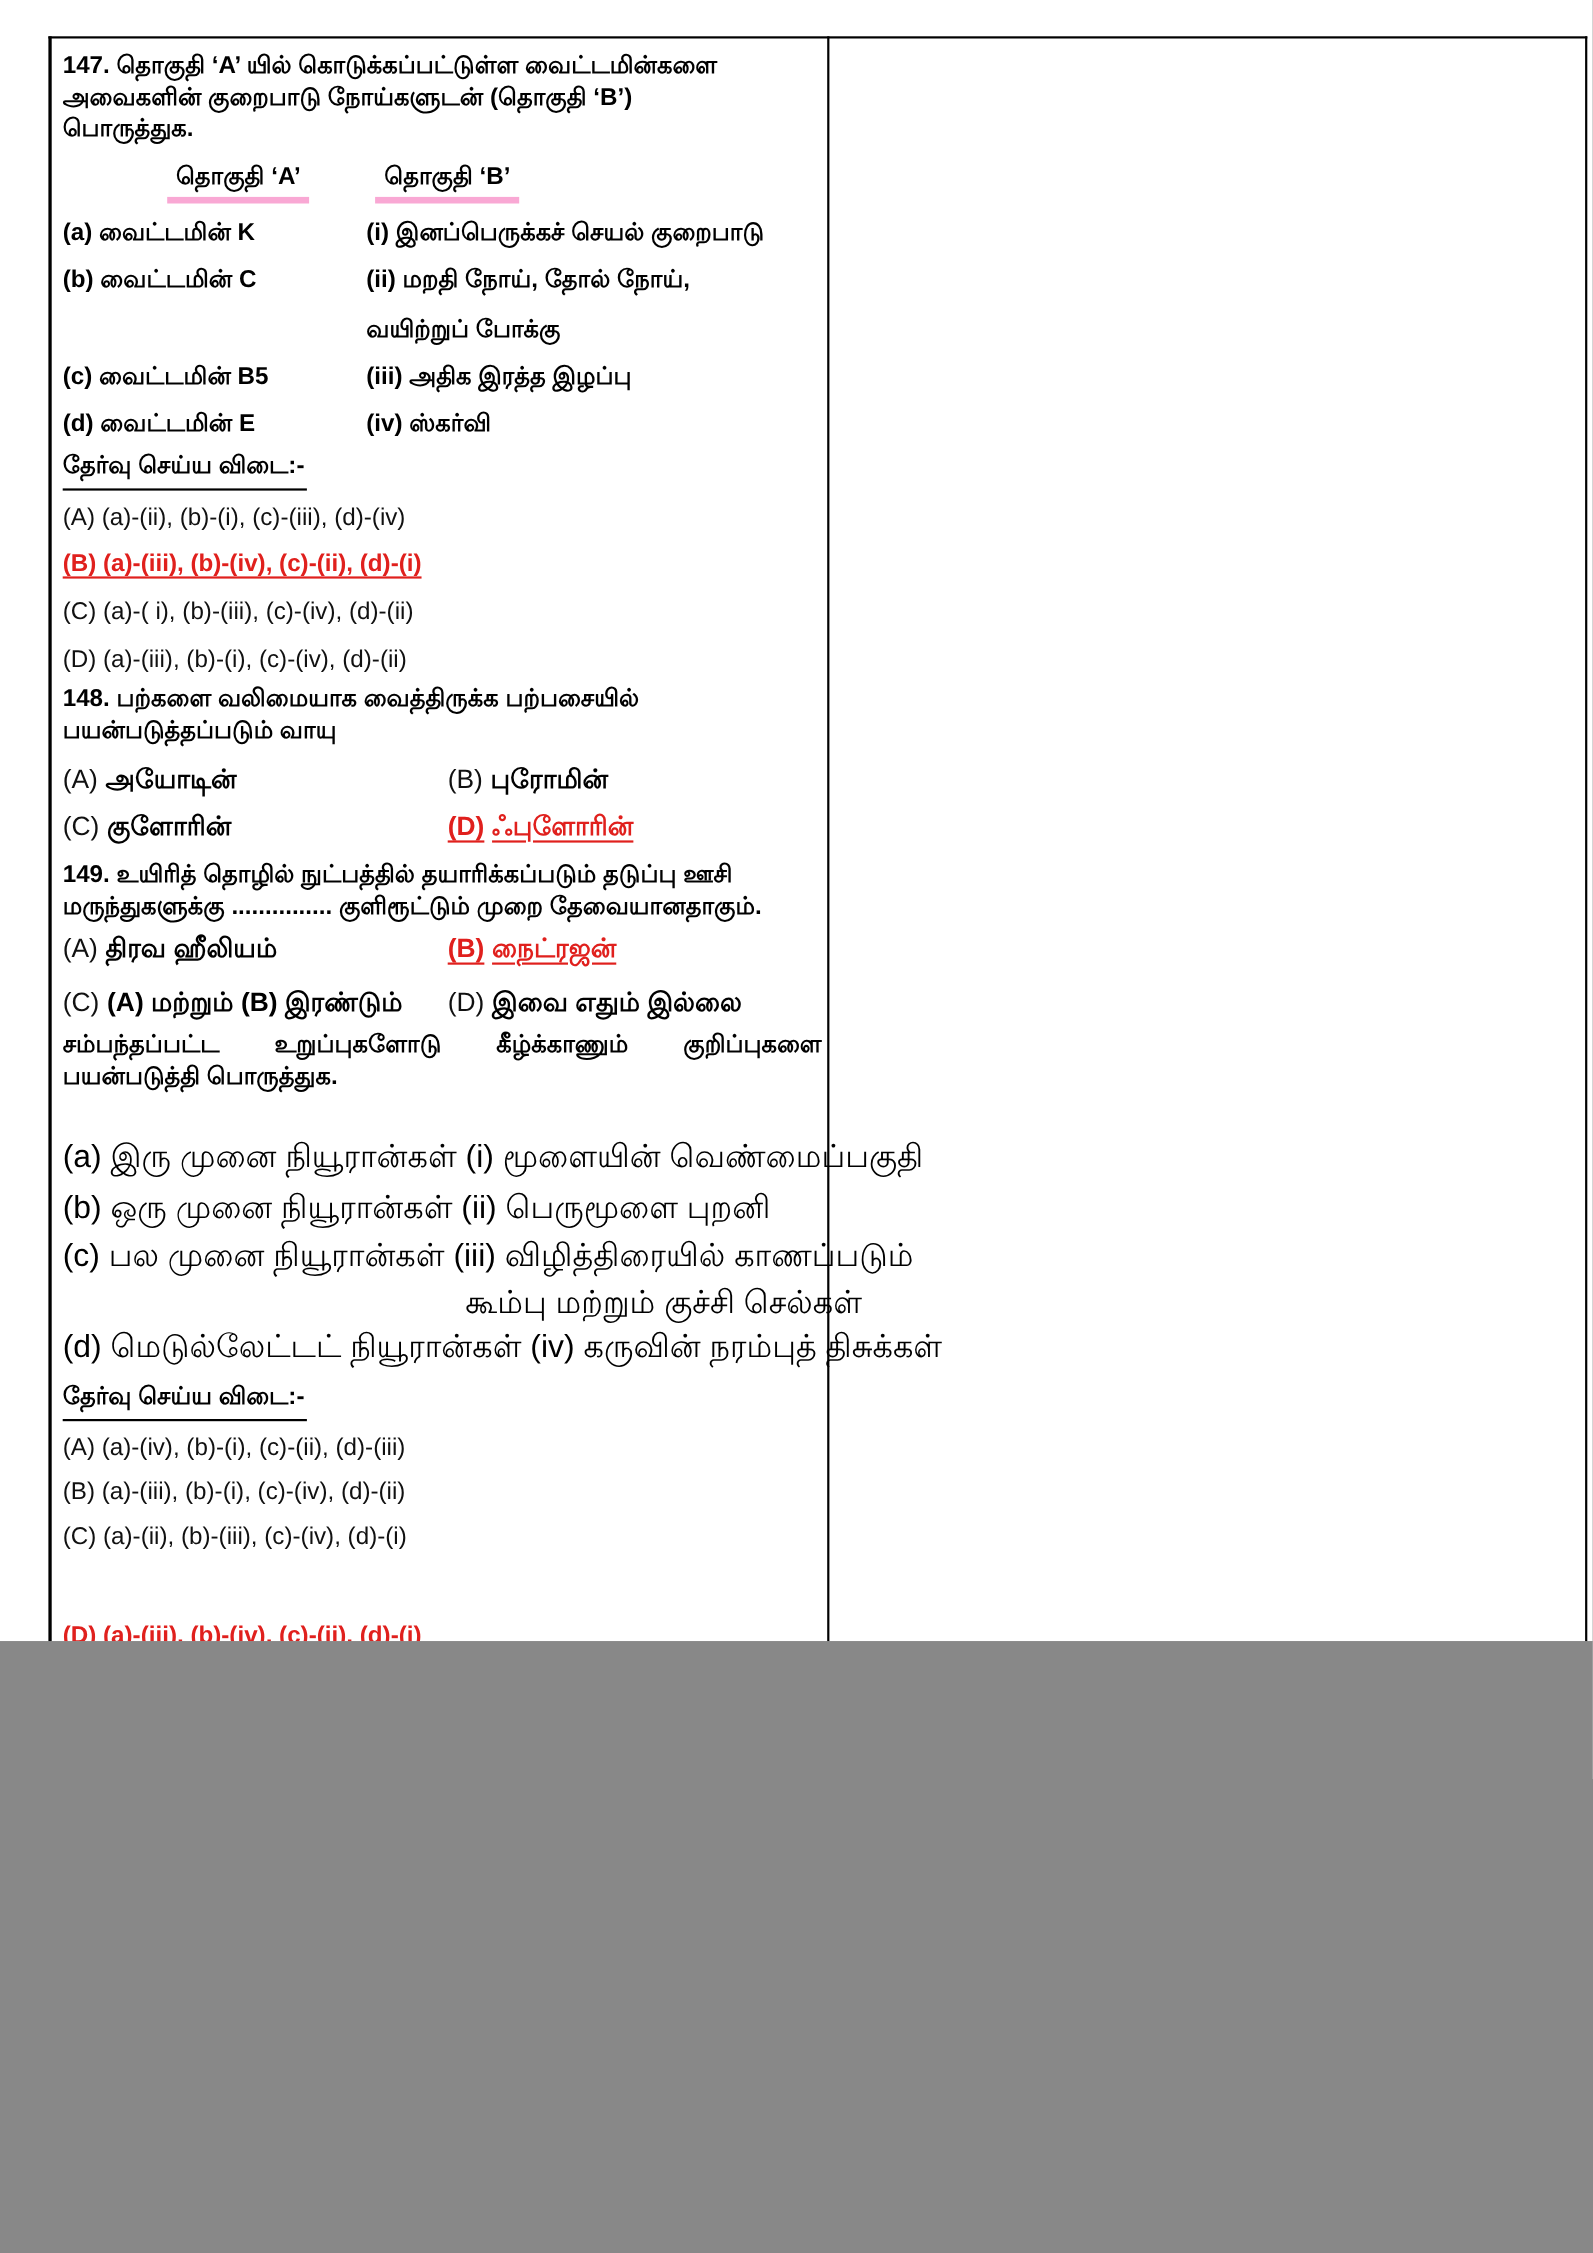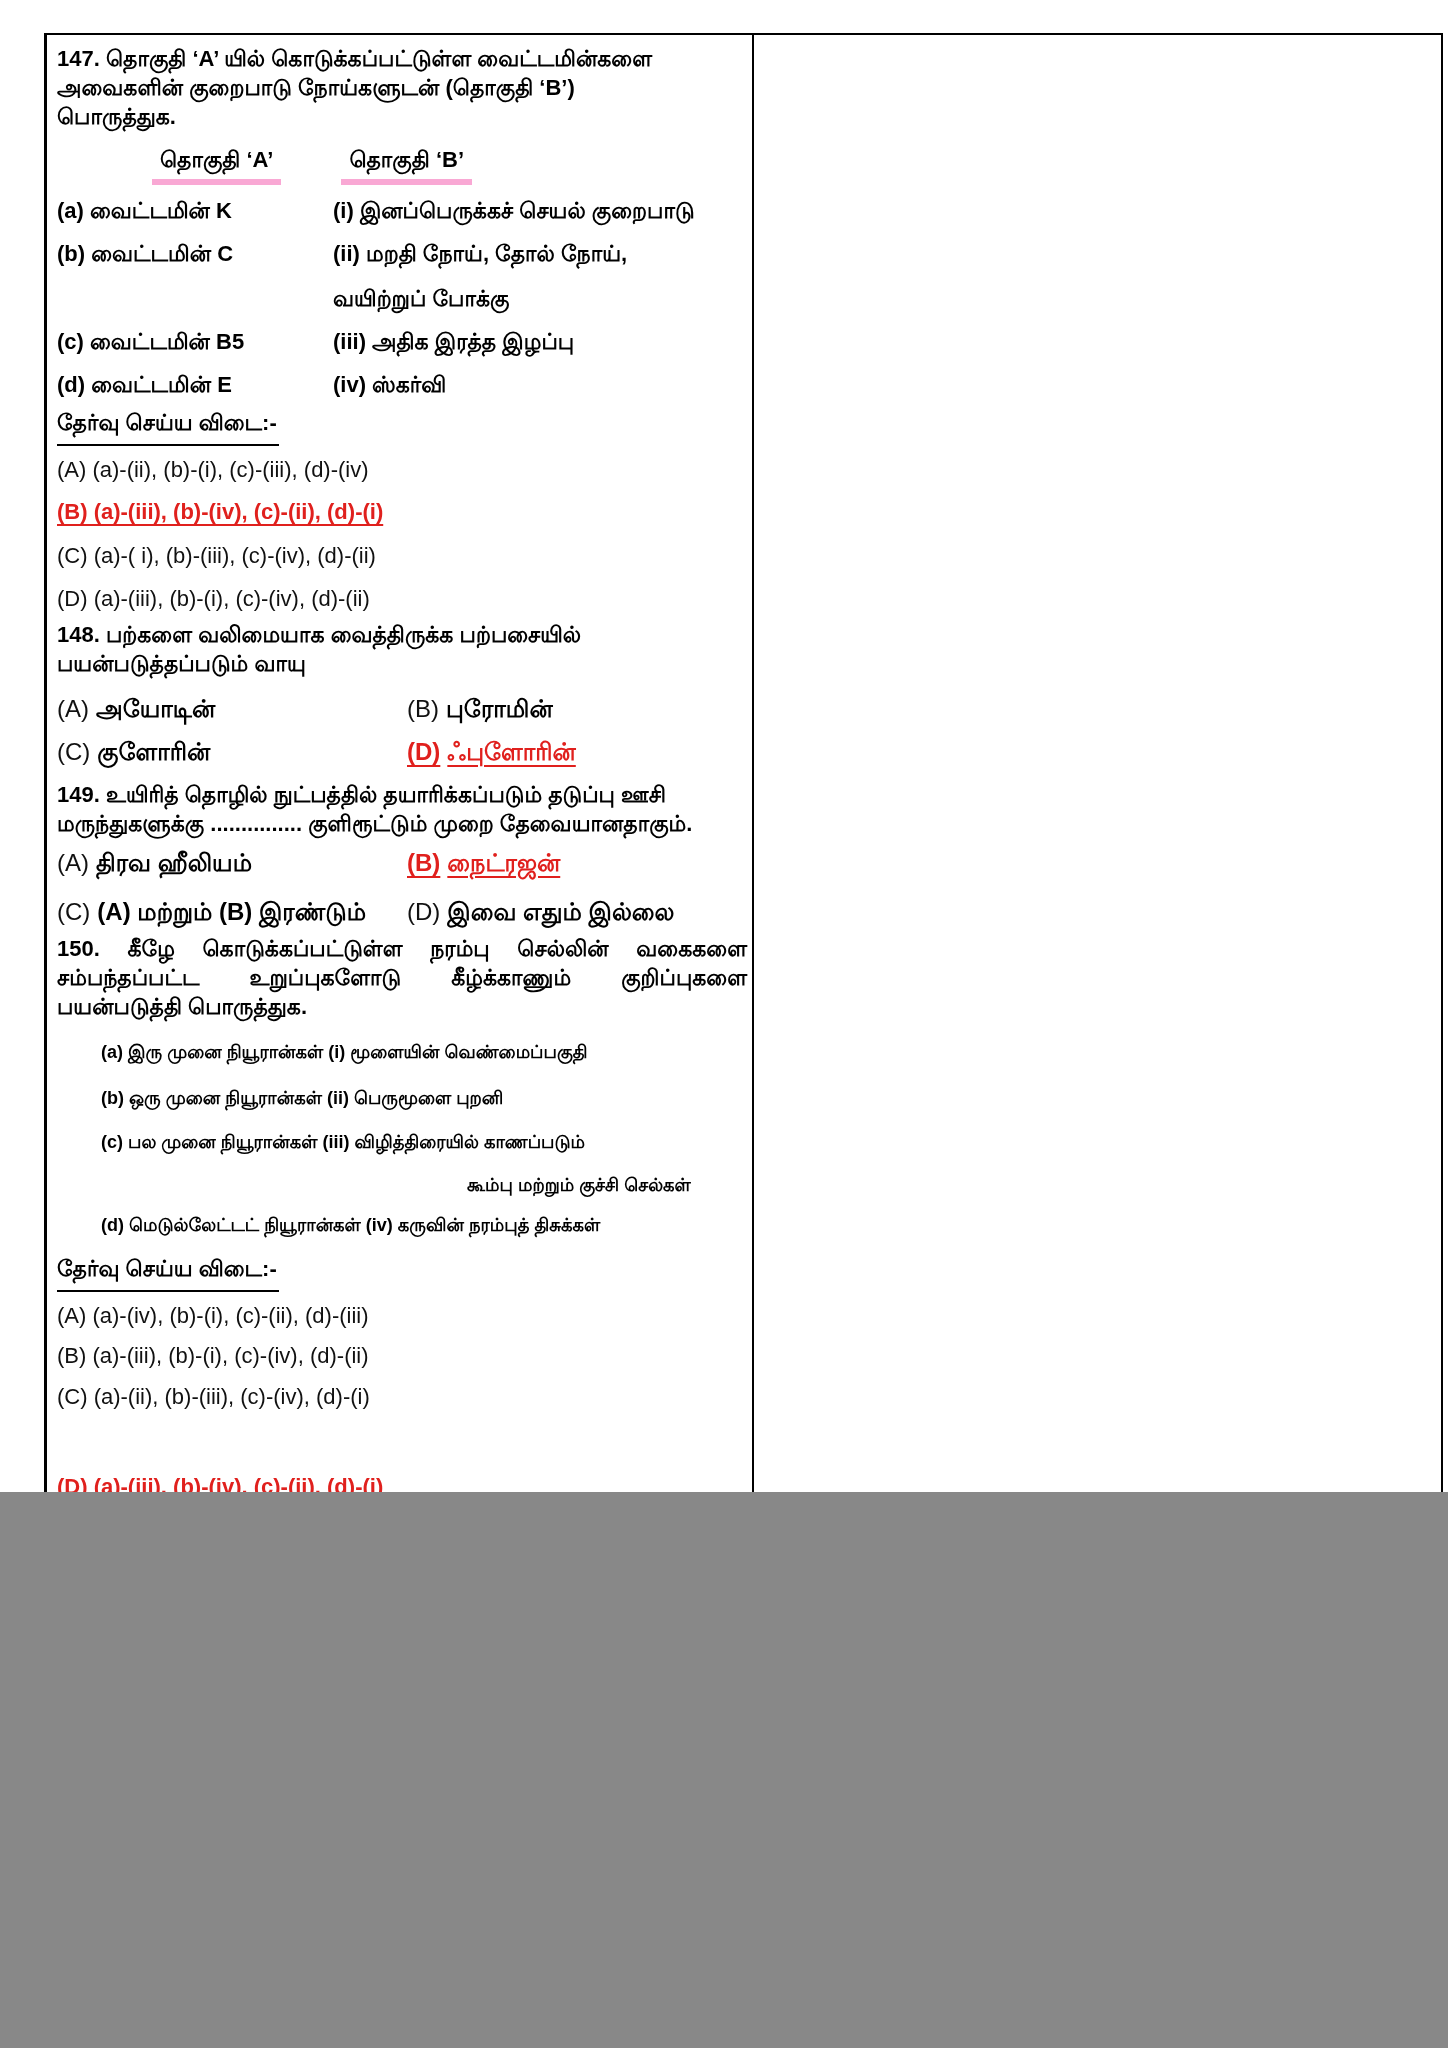--- a/index.html
+++ b/index.html
@@ -47,21 +47,21 @@
   
   .grid-row{display:flex;font-size:24px;line-height:29px;width:690px;}
   .cellA{width:350px;flex:0 0 350px;white-space:nowrap;}
   .cellB{flex:1;white-space:nowrap;}
   .gopt .pfx{font-weight:400;color:#111;}
   .gopt .lbl{font-weight:700;margin-left:7px;}
   .gopt.red{color:var(--red);text-decoration:underline;text-decoration-thickness:2px;text-underline-offset:5px;}
   .gopt.red .pfx{color:var(--red);font-weight:700;}
 
   
-  .pline{font-weight:700;font-size:18px;line-height:29px;white-space:nowrap;margin-left:44px;}
+  .pline{font-weight:400;font-size:29px;line-height:29px;white-space:nowrap;}
   .pcont{margin-left:366px;margin-top:14px;}
 
   .footer{
     position:absolute;top:1903px;right:24px;
     font-family:"Liberation Serif",serif;
     font-size:29px;color:#000;
   }
 
   
   .q147-stem{top:44px;}
@@ -185,21 +185,20 @@
   <div class="blk grid-row q149-r2">
     <div class="cellA gopt">
       <span class="pfx">(C)</span><span class="lbl">(A) மற்றும் (B) இரண்டும்</span>
     </div>
     <div class="cellB gopt">
       <span class="pfx">(D)</span><span class="lbl">இவை எதும் இல்லை</span>
     </div>
   </div>
 
   <div class="blk stem q150-stem">
-    <div class="jline">150. கீழே கொடுக்கப்பட்டுள்ள நரம்பு செல்லின் வகைகளை</div>
     <div class="jline">சம்பந்தப்பட்ட உறுப்புகளோடு கீழ்க்காணும் குறிப்புகளை</div>
     <div class="sline">பயன்படுத்தி பொருத்துக.</div>
   </div>
 
   <div class="blk pline q150-pa">(a) இரு முனை நியூரான்கள் (i) மூளையின் வெண்மைப்பகுதி</div>
   <div class="blk pline q150-pb">(b) ஒரு முனை நியூரான்கள் (ii) பெருமூளை புறனி</div>
   <div class="blk pline q150-pc">
     <div>(c) பல முனை நியூரான்கள் (iii) விழித்திரையில் காணப்படும்</div>
     <div class="pcont">கூம்பு மற்றும் குச்சி செல்கள்</div>
   </div>

